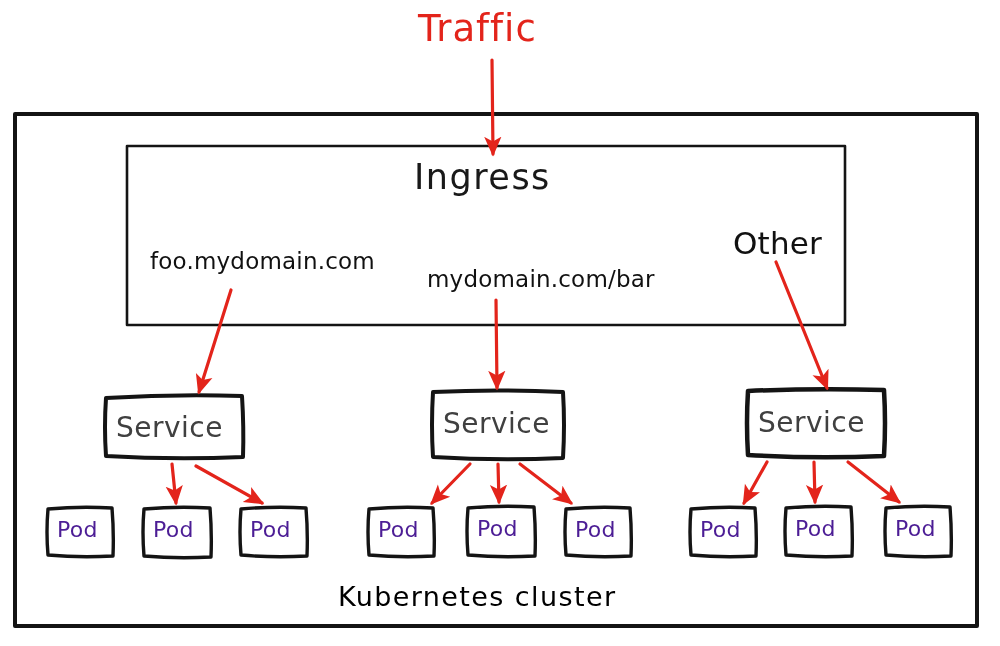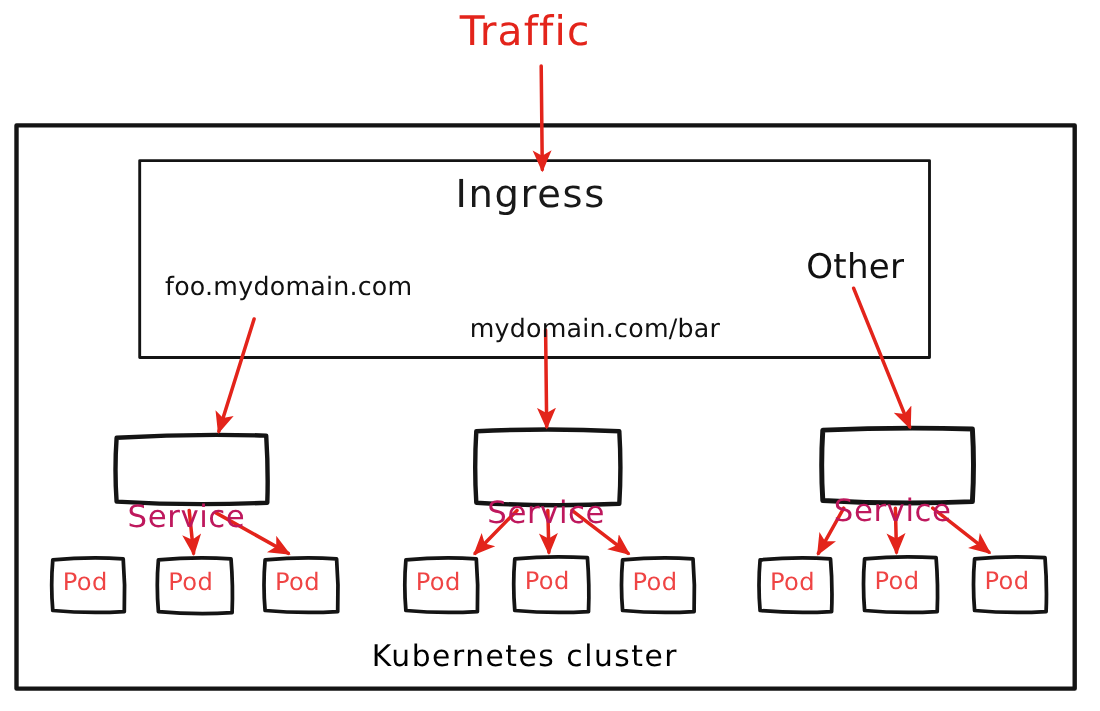--- a/index.html
+++ b/index.html
@@ -47,30 +47,29 @@
     letter-spacing: 1.5px;
     left: 414px;
     top: 160px;
   }
   .lbl-route {
     color: #111111;
     font-size: 23px;
     letter-spacing: 0.2px;
   }
   .lbl-route-1 { left: 150px; top: 250px; }
-  .lbl-route-2 { left: 427px; top: 268px; margin-top: 20px; }
+  .lbl-route-2 { left: 427px; top: 268px; }
   .lbl-route-3 { left: 733px; top: 228px; font-size: 31px; }
   .lbl-service {
-    color: #be185d;
+    color: #404040;
     font-size: 28px;
     letter-spacing: 0.5px;
-    margin-top: 42px;
   }
   .lbl-pod {
-    color: #ef4444;
+    color: #4c1d95;
     font-size: 22px;
     letter-spacing: 0.3px;
   }
   .lbl-cluster {
     color: #000000;
     font-size: 27px;
     letter-spacing: 1.4px;
     left: 338px;
     top: 583px;
   }

